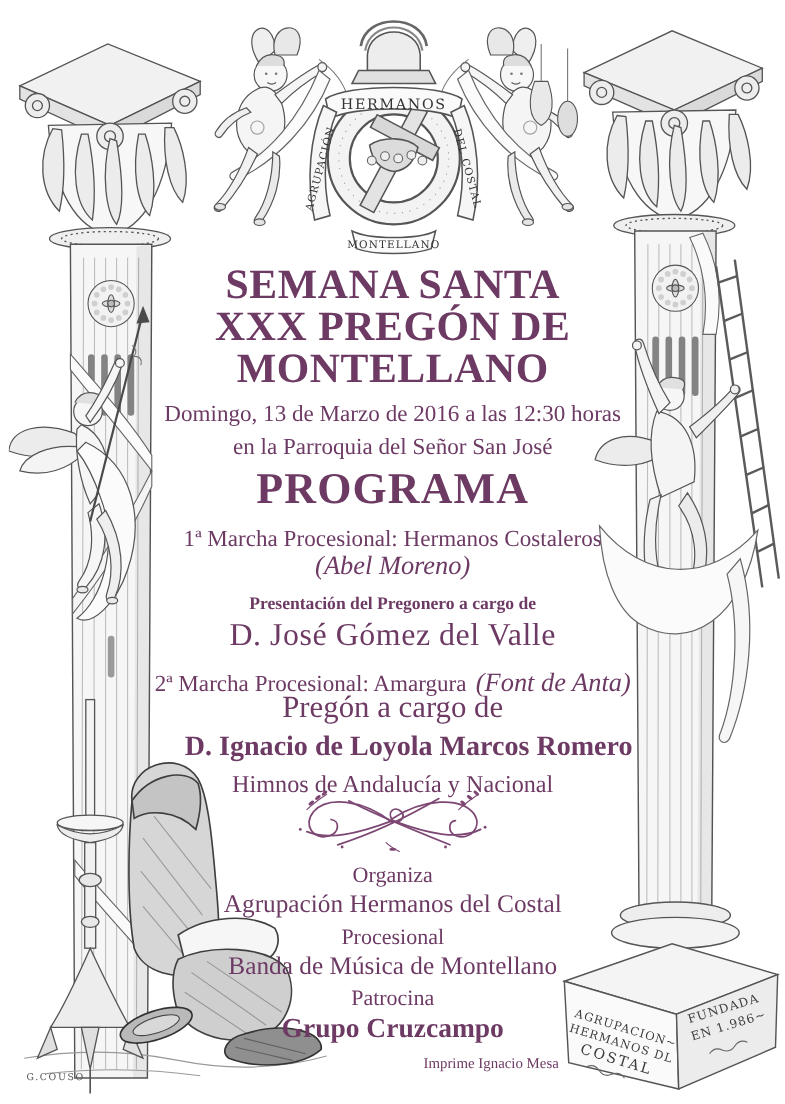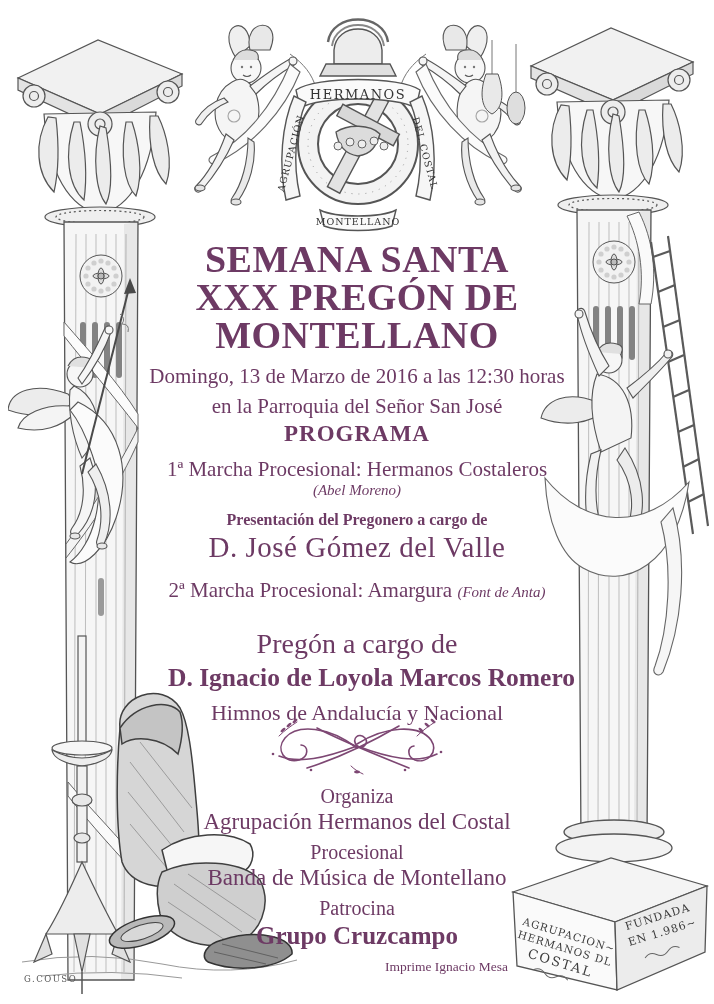--- a/index.html
+++ b/index.html
@@ -3,23 +3,23 @@
 <meta charset="utf-8">
 <style>
   html,body{margin:0;padding:0;background:#ffffff;}
   .poster{position:relative;width:714px;height:1004px;background:#fff;overflow:hidden;
           font-family:"Liberation Serif",serif;color:#6d3a64;}
   .poster svg{position:absolute;}
   .tc{position:absolute;left:135px;width:444px;text-align:center;line-height:1.14;}
   .title{font-size:38px;font-weight:700;line-height:38px;letter-spacing:.5px;}
   .date{font-size:21px;margin-top:11px;}
   .venue{font-size:21px;margin-top:6px;}
-  .programa{font-size:23px;font-weight:700;letter-spacing:1px;}
+  .programa{font-size:40px;font-weight:700;letter-spacing:1px;}
   .item{font-size:21px;margin-top:11px;}
-  .ital{font-style:italic;font-size:15px;}
+  .ital{font-style:italic;font-size:24px;}
   .boldlabel{font-size:16px;font-weight:700;margin-top:12px;}
   .bigname{font-size:29px;letter-spacing:.5px;margin-top:2px;}
   .item2{font-size:21px;margin-top:14px;}
   .item2 .ital{margin-left:.35em;}
   .plabel{font-size:28px;}
   .pname{font-size:25.5px;font-weight:700;margin-top:3px;padding-left:29px;}
   .anthems{font-size:22px;margin-top:8px;}
   .clabel{font-size:20px;margin-top:6px;}
   .cname{font-size:23px;font-weight:400;margin-top:1px;}
   .cname-big{font-size:25px;font-weight:700;margin-top:2px;}

